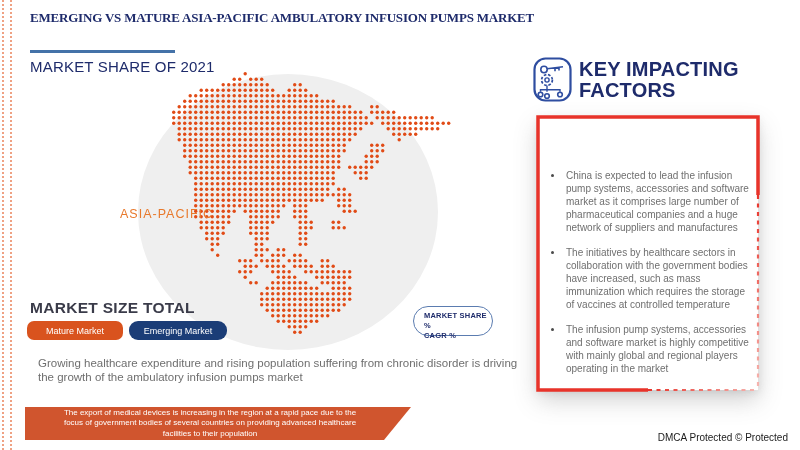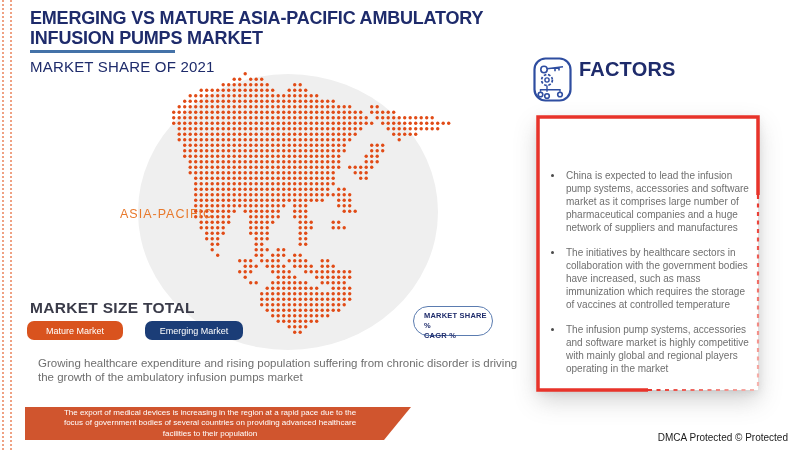--- a/index.html
+++ b/index.html
@@ -6,41 +6,41 @@
   .stage{
     position:relative;width:800px;height:450px;overflow:hidden;background:#fff;
     font-family:"Liberation Sans",sans-serif;
   }
   .dot-line{position:absolute;top:0;height:450px;width:0;border-left:2px dotted var(--dotted-line,#efa183);}
   .dl1{left:2px;}
   .dl2{left:10px;}
 
   .title{
     position:absolute;left:30px;top:8px;width:505px;margin:0;
-    font-size:18px;font-weight:bold;line-height:20px;letter-spacing:-0.2px;
-    color:var(--navy,#1e2b6b);text-transform:uppercase;
+    font-size:13px;font-weight:bold;line-height:20px;letter-spacing:-0.2px;
+    color:var(--navy,#1e2b6b);text-transform:uppercase;font-family:Liberation Serif, serif;
   }
   .title-underline{position:absolute;left:30px;top:50px;width:145px;height:3px;background:var(--steel-blue,#4472a8);}
   .subtitle{position:absolute;left:30px;top:58px;font-size:15px;color:var(--navy,#1e2b6b);letter-spacing:0.2px;}
 
   .map-circle{position:absolute;left:138px;top:74px;width:300px;height:276px;border-radius:50%;background:var(--circle-gray,#efefef);}
   .dotmap{position:absolute;left:150px;top:72px;}
   .region-label{
     position:absolute;left:120px;top:207px;font-size:12.5px;font-weight:400;
     letter-spacing:1px;color:var(--region-orange,#e8792c);
   }
 
   .ms-heading{position:absolute;left:30px;top:299px;font-size:15.5px;font-weight:bold;letter-spacing:0.3px;color:var(--heading-gray,#3a3b49);}
-  .legend{position:absolute;left:27px;top:321px;display:flex;gap:22px;}
+  .legend{position:absolute;left:27px;top:321px;display:flex;gap:6px;}
   .legend-btn{
     height:19px;border-radius:7px;color:#fff;font-size:9px;display:flex;align-items:center;justify-content:center;
     cursor:pointer;
   }
   .legend-btn.mature{width:96px;background:var(--orange,#d9531e);}
-  .legend-btn.emerging{width:98px;background:var(--emerging-navy,#1b3d77);}
+  .legend-btn.emerging{width:98px;background:var(--emerging-navy,#1b3d77);border-radius:9px;}
 
   .description{position:absolute;left:30px;top:348px;width:480px;margin:8px;font-size:11.5px;line-height:14px;color:var(--text-gray,#6f6f6f);}
 
   .badge{
     position:absolute;left:413px;top:306px;width:80px;height:30px;border-radius:17px;
     border:1.5px solid var(--badge-border,#5b7cb0);background:#fff;box-sizing:border-box;
     padding:4px 0 0 10px;font-size:7.5px;font-weight:bold;line-height:10px;color:var(--navy,#1e2b6b);
     letter-spacing:0.2px;
   }
 
@@ -1107,20 +1107,21 @@
         <path d="M14.2 11.8 L30 9.8 M22 10.8 V14.2 M26 10.4 V13.6" stroke-width="1.6"></path>
         <circle cx="14" cy="23" r="5.4" stroke-width="1.7" stroke-dasharray="2.6 1.7"></circle>
         <circle cx="14" cy="23" r="2.1" stroke-width="1.4"></circle>
         <path d="M14 28.6 V31.5 M7.5 34.8 V32.8 H27 V34.8 M14 31.5 V34.8" stroke-width="1.4"></path>
         <circle cx="7.5" cy="37.5" r="2.3" stroke-width="1.6"></circle>
         <circle cx="14" cy="39" r="2.3" stroke-width="1.6"></circle>
         <circle cx="27" cy="37.5" r="2.3" stroke-width="1.6"></circle>
       </svg>
     </span>
     <div class="kif-title">
+      <div>KEY IMPACTING</div>
       <div>FACTORS</div>
     </div>
   </div>
 
   <div class="factors-box">
     <ul class="factors-list">
       <li>China is expected to lead the infusion pump systems, accessories and software market as it comprises large number of pharmaceutical companies and a huge network of suppliers and manufactures</li>
       <li>The initiatives by healthcare sectors in collaboration with the government bodies have increased, such as mass immunization which requires the storage of vaccines at controlled temperature</li>
       <li>The infusion pump systems, accessories and software market is highly competitive with mainly global and regional players operating in the market</li>
     </ul>

